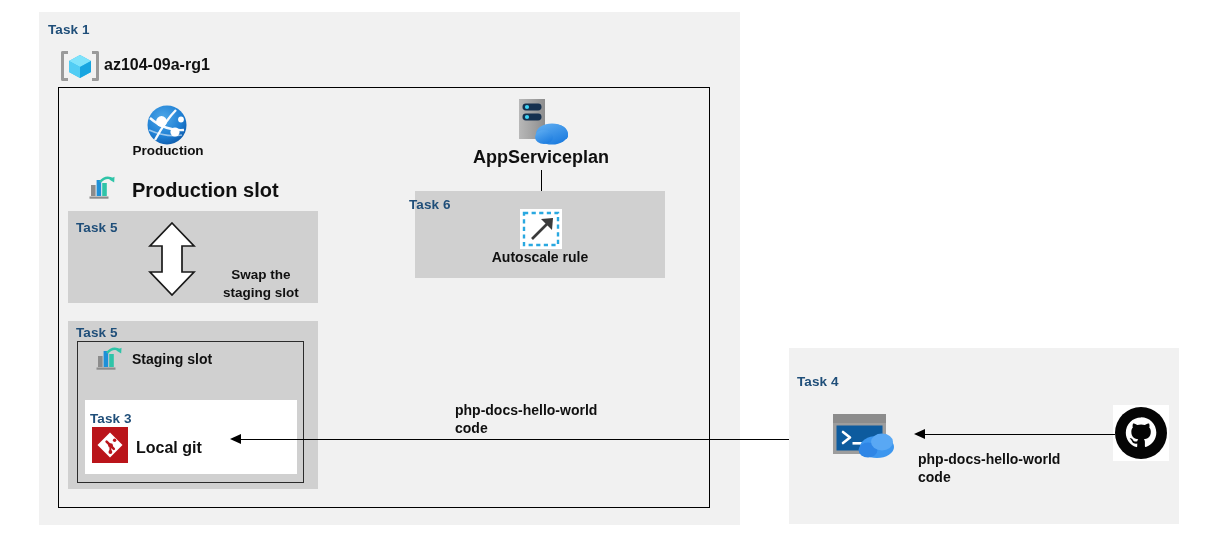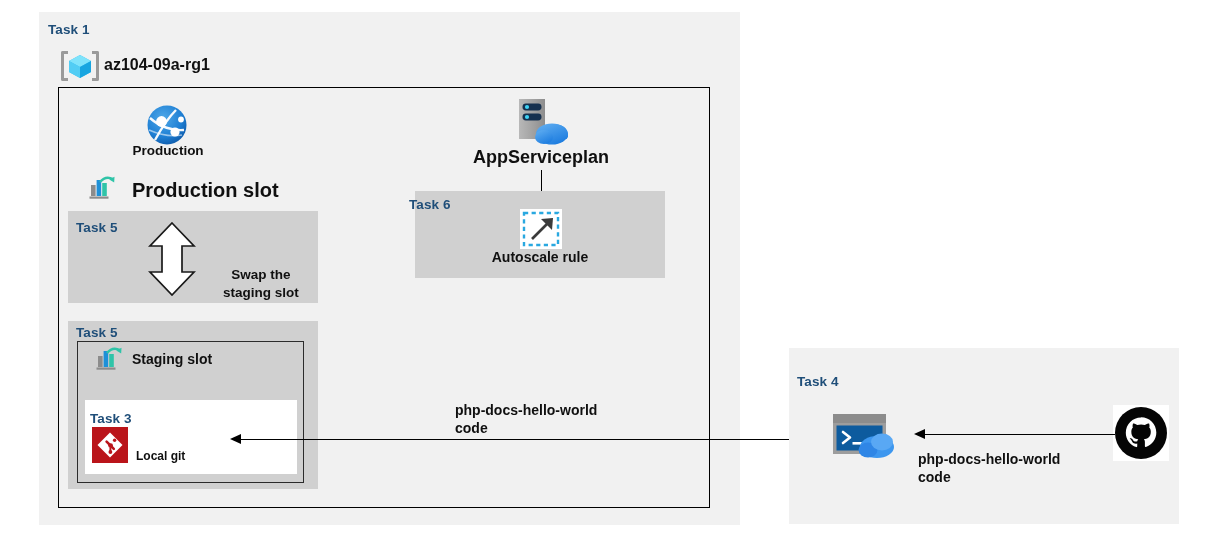--- a/index.html
+++ b/index.html
@@ -136,21 +136,21 @@
     <svg width="36" height="36" viewBox="0 0 36 36">
       <rect x="0" y="0" width="36" height="36" fill="#ba141a"></rect>
       <polygon points="18,5.5 30.5,18 18,30.5 5.5,18" fill="#ffffff"></polygon>
       <path d="M14.6 14.6 L21.8 21.8" stroke="#ba141a" stroke-width="2.6" stroke-linecap="round"></path>
       <circle cx="18.6" cy="18.6" r="2.4" fill="#ba141a"></circle>
       <circle cx="18.4" cy="25" r="1.9" fill="#ba141a"></circle>
       <path d="M18.4 20.6 L18.4 24" stroke="#ba141a" stroke-width="1.9"></path>
       <circle cx="22.6" cy="13.2" r="1.7" fill="#ba141a"></circle>
     </svg>
   </div>
-  <div class="node-label" style="left:136px;top:440px;font-size:12px;margin-top:8px;">Local git</div>
+  <div class="node-label" style="left:136px;top:440px;font-size:16px;">Local git</div>
 
   <div class="icon" style="left:511px;top:97px;width:60px;height:50px;">
     <svg width="60" height="50" viewBox="0 0 60 50">
       <defs>
         <linearGradient id="srv" x1="0" y1="0" x2="1" y2="0">
           <stop offset="0%" stop-color="#b8b8b8"></stop>
           <stop offset="55%" stop-color="#a1a1a1"></stop>
           <stop offset="100%" stop-color="#8d8d8d"></stop>
         </linearGradient>
         <linearGradient id="cld" x1="0" y1="0" x2="0.6" y2="1">

